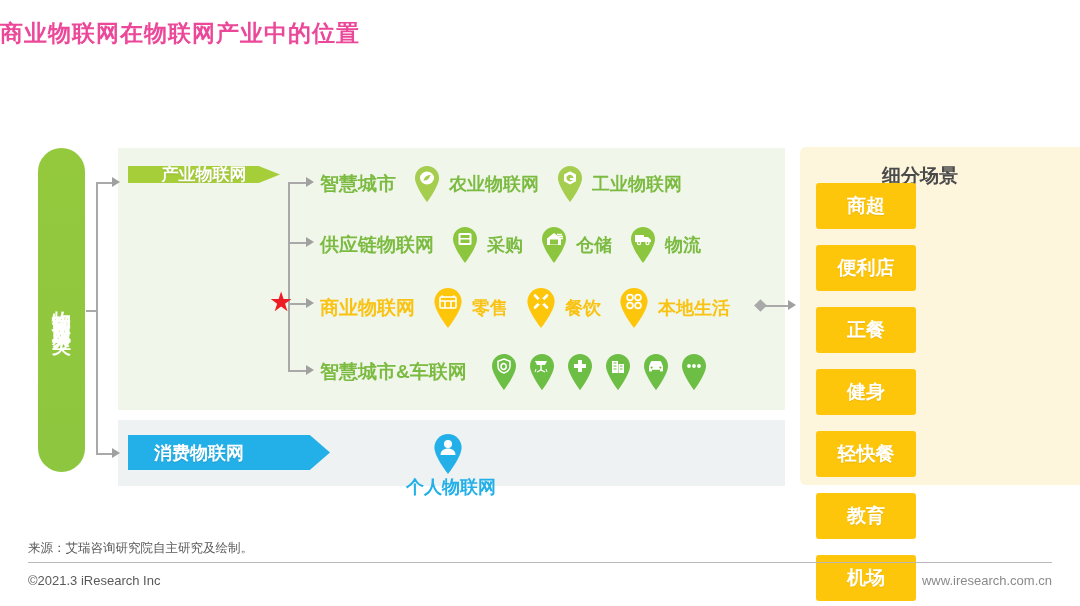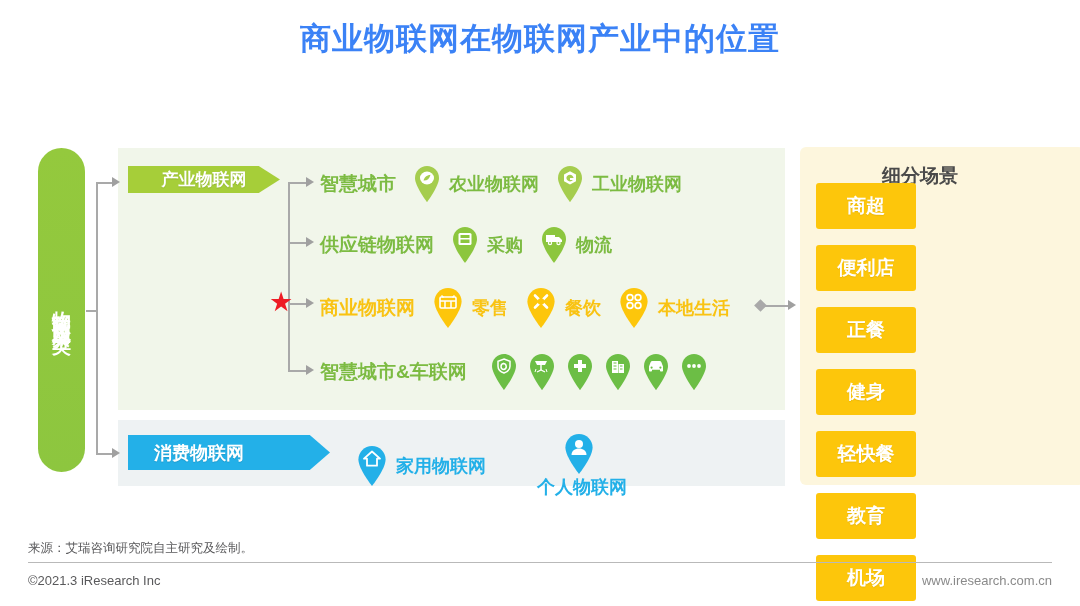--- a/index.html
+++ b/index.html
@@ -7,22 +7,21 @@
     width: 1080px; height: 606px;
     background: #ffffff;
     font-family: "Liberation Sans", "DejaVu Sans", sans-serif;
     overflow: hidden;
   }
   #page { position: relative; width: 1080px; height: 606px; }
 
   
   .title {
     position: absolute; left: 0; top: 18px; width: 1080px;
-    text-align: center;
-    font-size: 31px; font-weight: bold; color: #3b82f6;
+    font-size: 23px; font-weight: bold; color: #ec4899;
     letter-spacing: 1px;
   }
 
   
   .vpill {
     position: absolute; left: 38px; top: 148px;
     width: 47px; height: 324px;
     background: linear-gradient(180deg,#94c93d 0%,#8dc63f 100%);
     border-radius: 24px;
     display: flex; align-items: center; justify-content: center;
@@ -57,21 +56,21 @@
   }
 
   
   .banner {
     position: absolute;
     display: flex; align-items: center; justify-content: center;
     color: #ffffff; font-weight: bold;
     text-shadow: 0 1px 1px rgba(0,0,0,.12);
   }
   .banner-ind {
-    left: 128px; top: 166px; width: 152px; height: 27px;
+    left: 128px; top: 166px; width: 152px; height: 17px;
     background: #a6ce39;
     font-size: 17px;
     clip-path: polygon(0 0, 86% 0, 100% 50%, 86% 100%, 0 100%);
   }
   .banner-con {
     left: 128px; top: 435px; width: 202px; height: 35px;
     background: #23b0e8;
     font-size: 18px;
     clip-path: polygon(0 0, 90% 0, 100% 50%, 90% 100%, 0 100%);
     justify-content: flex-start; padding-left: 26px;
@@ -225,20 +224,31 @@
             <rect x="10.5" y="9" width="9" height="3" fill="#8cc63e"></rect>
             <rect x="10.5" y="13.5" width="9" height="3.5" fill="#8cc63e"></rect>
           </svg>
       </span>
       <span class="item-label">采购</span>
     </span>
     <span class="item">
       <span class="pin">
         <svg viewBox="0 0 30 38">
             <path d="M15 1C8.4 1 3 6.3 3 12.9c0 8.4 12 24.1 12 24.1s12-15.7 12-24.1C27 6.3 21.6 1 15 1z" fill="#8cc63e"></path>
+            <path d="M8 12.5L15 7l7 5.5V19H8z" fill="#fff"></path>
+            <rect x="11" y="13.5" width="8" height="5" fill="#8cc63e"></rect>
+            <path d="M18 8.5h5M19 10.5h5M20 12.5h4" stroke="#fff" stroke-width="1.4" fill="none"></path>
+          </svg>
+      </span>
+      <span class="item-label">仓储</span>
+    </span>
+    <span class="item">
+      <span class="pin">
+        <svg viewBox="0 0 30 38">
+            <path d="M15 1C8.4 1 3 6.3 3 12.9c0 8.4 12 24.1 12 24.1s12-15.7 12-24.1C27 6.3 21.6 1 15 1z" fill="#8cc63e"></path>
             <path d="M7 9h9v7H7z" fill="#fff"></path>
             <path d="M16 11h4l3 3v2h-7z" fill="#fff"></path>
             <circle cx="11" cy="17" r="2.2" fill="#fff"></circle>
             <circle cx="19.5" cy="17" r="2.2" fill="#fff"></circle>
             <circle cx="11" cy="17" r="1" fill="#8cc63e"></circle>
             <circle cx="19.5" cy="17" r="1" fill="#8cc63e"></circle>
           </svg>
       </span>
       <span class="item-label">物流</span>
     </span>
@@ -342,29 +352,20 @@
           </svg>
       </span>
     </span>
   </div>
 
   <div class="banner banner-con">
     <span>消费物联网</span>
   </div>
 
   <div class="row row-blue" style="left:355px; top:433px;">
-    <span class="item" style="margin-left:0;">
-      <span class="pin pin-lg">
-        <svg viewBox="0 0 34 42">
-            <path d="M17 1C9.5 1 3.4 7 3.4 14.5 3.4 24 17 41 17 41s13.6-17 13.6-26.5C30.6 7 24.5 1 17 1z" fill="#23b0e8"></path>
-            <path d="M17 6.5l8 7.2h-3v7h-10v-7H9z" fill="none" stroke="#fff" stroke-width="1.8" stroke-linejoin="round"></path>
-          </svg>
-      </span>
-      <span class="item-label">家用物联网</span>
-    </span>
     <span class="item" style="margin-left:44px;flex-direction:column;">
       <span class="pin pin-lg">
         <svg viewBox="0 0 34 42">
             <path d="M17 1C9.5 1 3.4 7 3.4 14.5 3.4 24 17 41 17 41s13.6-17 13.6-26.5C30.6 7 24.5 1 17 1z" fill="#23b0e8"></path>
             <circle cx="17" cy="11" r="4" fill="#fff"></circle>
             <path d="M9.5 22c0-4.2 3.4-6.5 7.5-6.5s7.5 2.3 7.5 6.5z" fill="#fff"></path>
           </svg>
       </span>
       <span class="item-label">个人物联网</span>
     </span>

